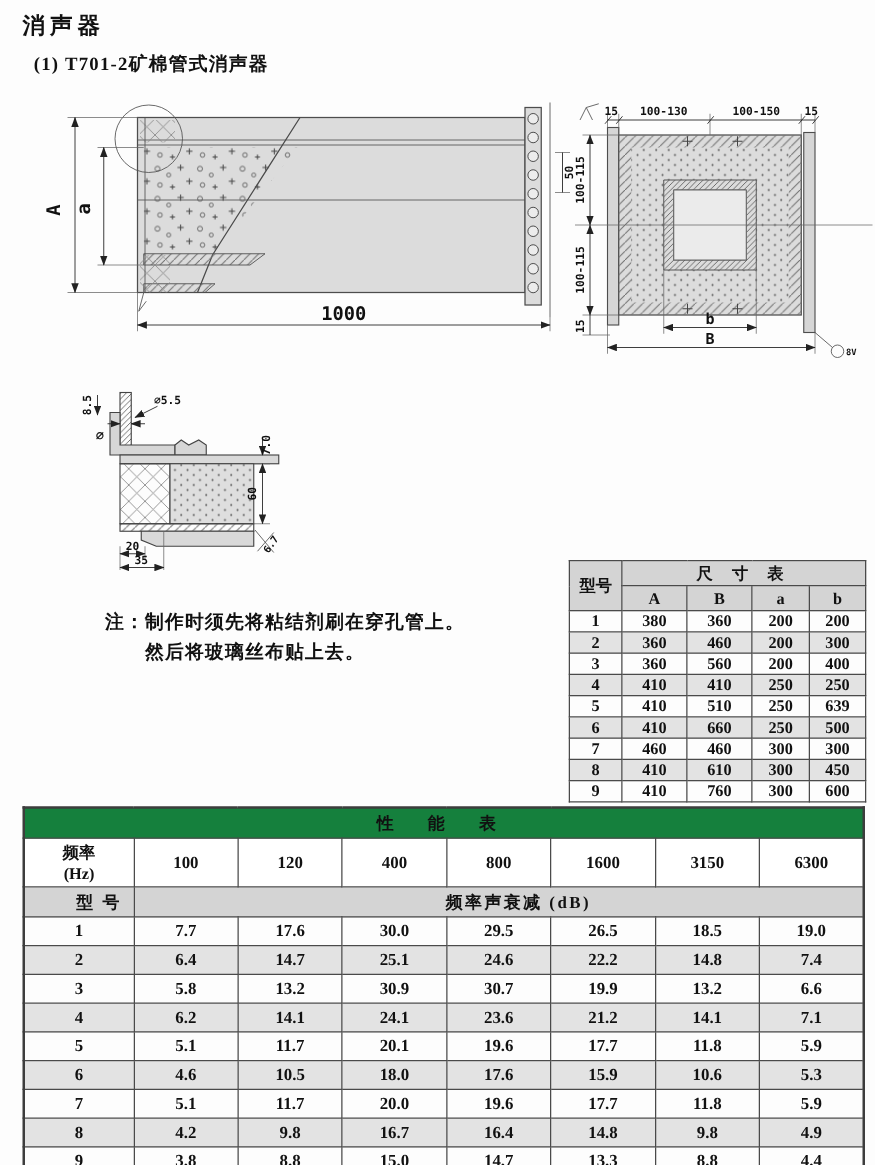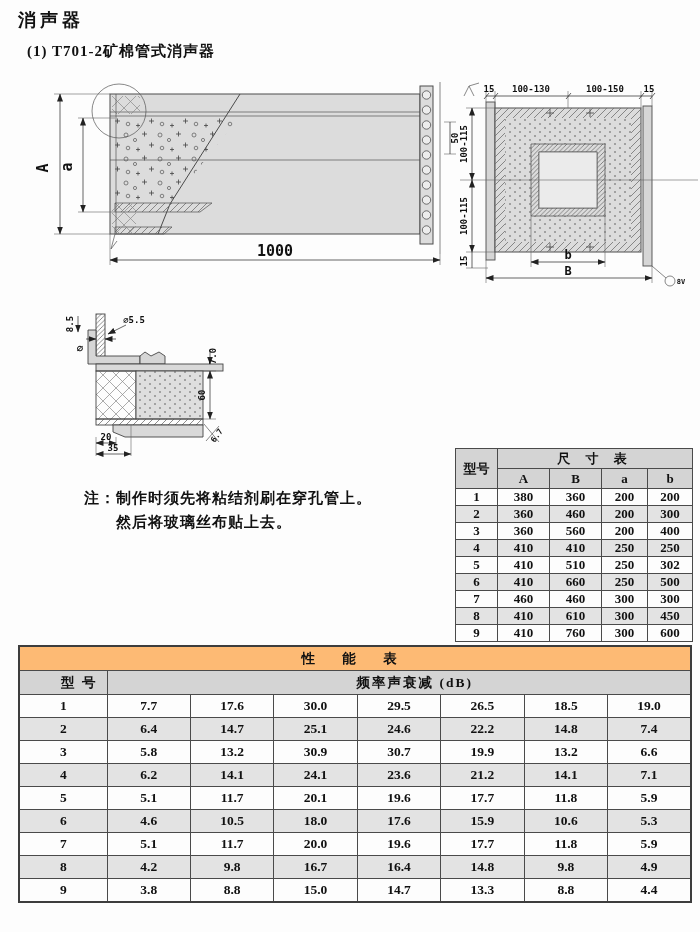--- a/index.html
+++ b/index.html
@@ -41,21 +41,21 @@
   .size-table tbody td{height:16px;line-height:16px;}
   .size-table tbody tr.shaded{background:#e3e3e3;}
   .st-title{letter-spacing:6px;}
 
   
   .perf-table{
     position:absolute;left:18px;top:645px;width:674px;border-collapse:collapse;table-layout:fixed;
     font-size:13.5px;font-weight:bold;border:2px solid #3d3d3d;
   }
   .perf-table th,.perf-table td{border:1px solid #4a4a4a;text-align:center;padding:0;}
-  .tbl-title{background:#fdba74;height:23px;letter-spacing:12px;}
+  .tbl-title{background:#15803d;height:23px;letter-spacing:12px;}
   .freq-row th{height:38px;background:#fff;}
   .freq-head div{line-height:17px;font-size:13px;}
   .sub-row th{background:#d4d4d4;height:23px;letter-spacing:2px;padding-left:32px;}
   .perf-table tbody td{height:22px;line-height:22px;}
   .perf-table tbody tr.shaded{background:#e3e3e3;}
 </style>
 </head>
 <body>
 
 <div class="page">
@@ -302,21 +302,21 @@
           <td>410</td>
           <td>410</td>
           <td>250</td>
           <td>250</td>
         </tr>
         <tr>
           <td>5</td>
           <td>410</td>
           <td>510</td>
           <td>250</td>
-          <td>302</td>
+          <td>639</td>
         </tr>
         <tr class="shaded">
           <td>6</td>
           <td>410</td>
           <td>660</td>
           <td>250</td>
           <td>500</td>
         </tr>
         <tr>
           <td>7</td>
@@ -349,20 +349,33 @@
         <col>
         <col>
         <col>
         <col>
         <col>
         <col>
       </colgroup>
     <thead>
       <tr>
         <th colspan="8" class="tbl-title">性 能 表</th>
+      </tr>
+      <tr class="freq-row">
+        <th class="freq-head">
+          <div>频率</div>
+          <div>(Hz)</div>
+        </th>
+        <th>100</th>
+        <th>120</th>
+        <th>400</th>
+        <th>800</th>
+        <th>1600</th>
+        <th>3150</th>
+        <th>6300</th>
       </tr>
       <tr class="sub-row">
         <th>型 号</th>
         <th colspan="7">频率声衰减 (dB)</th>
       </tr>
     </thead>
     <tbody>
         <tr>
           <td>1</td>
           <td>7.7</td>

